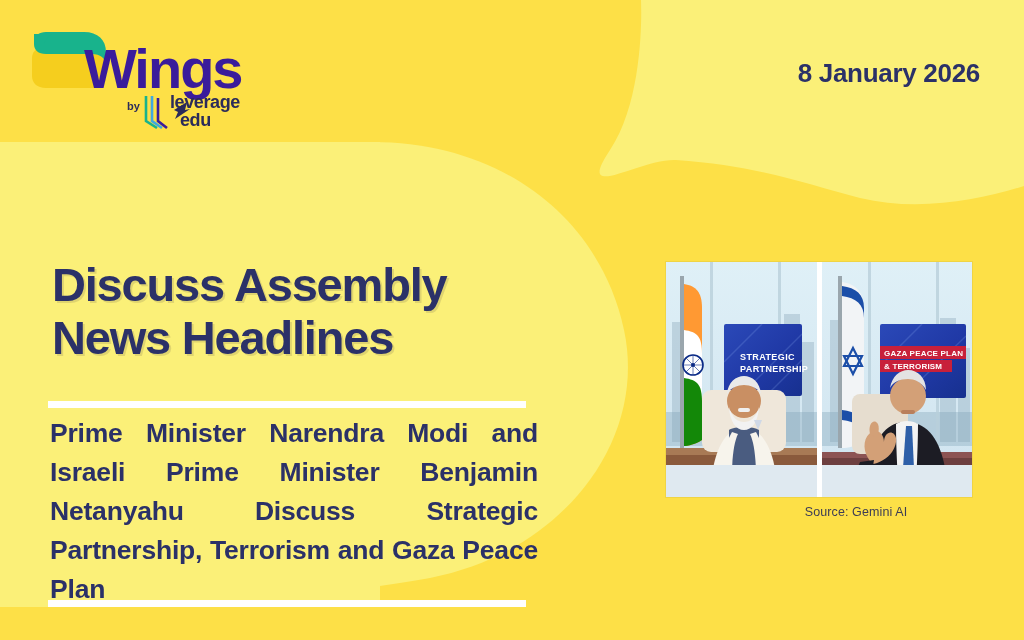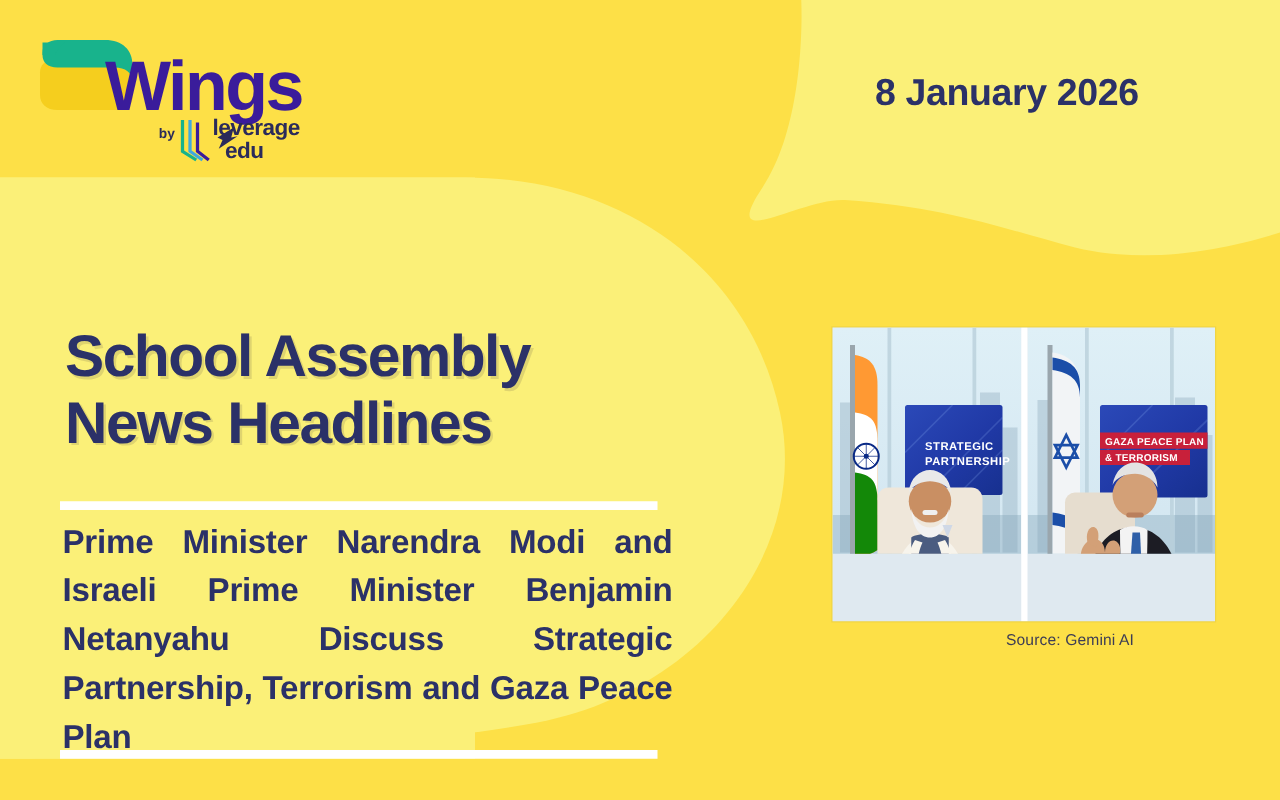--- a/index.html
+++ b/index.html
@@ -28,22 +28,22 @@
     position:absolute;left:22px;top:18px;
     width:230px;height:115px;
   }
   #logo svg{display:block;}
 
   
   #date{
     position:absolute;
     left:700px;top:58px;
     width:280px;
-    text-align:left;
-    font-size:30px;
+    text-align:right;
+    font-size:26px;
     font-weight:bold;
     letter-spacing:-0.3px;
     color:#2b3168;
     white-space:nowrap;
   }
 
   
   #headline{
     position:absolute;
     left:52px;top:258px;
@@ -87,21 +87,21 @@
     width:306px;height:235px;
   }
   #photo{
     position:relative;
     width:306px;height:235px;
     overflow:hidden;
     background:#dfe9f0;
     box-shadow:0 0 0 1px rgba(0,0,0,0.05);
   }
   .panel{
-    position:absolute;top:0;height:181px;overflow:hidden;
+    position:absolute;top:0;height:203px;overflow:hidden;
   }
   .panel-left{left:0;width:151px;}
   .panel-right{left:156px;width:150px;}
   .gap{
     position:absolute;left:151px;top:0;width:5px;height:235px;
     background:#ffffff;z-index:6;
   }
   .panel svg{display:block;}
 
   #caption{
@@ -156,21 +156,21 @@
       </g>
 
       <text x="148" y="90" font-family="'Liberation Sans', sans-serif" font-size="18" font-weight="bold" fill="#2B2B5A" letter-spacing="-0.4">leverage</text>
       <text x="158" y="108" font-family="'Liberation Sans', sans-serif" font-size="18" font-weight="bold" fill="#2B2B5A" letter-spacing="-0.4">edu</text>
     </svg>
   </div>
 
   <div id="date">8 January 2026</div>
 
   <div id="headline">
-    <div class="line">School Assembly</div>
+    <div class="line">Discuss Assembly</div>
     <div class="line">News Headlines</div>
   </div>
 
   <div class="rule" id="rule-top"></div>
 
   <div id="subhead">Prime Minister Narendra Modi and Israeli Prime Minister Benjamin Netanyahu Discuss Strategic Partnership, Terrorism and Gaza Peace Plan</div>
 
   <div class="rule" id="rule-bottom"></div>
 
   <div id="photo-wrap">

